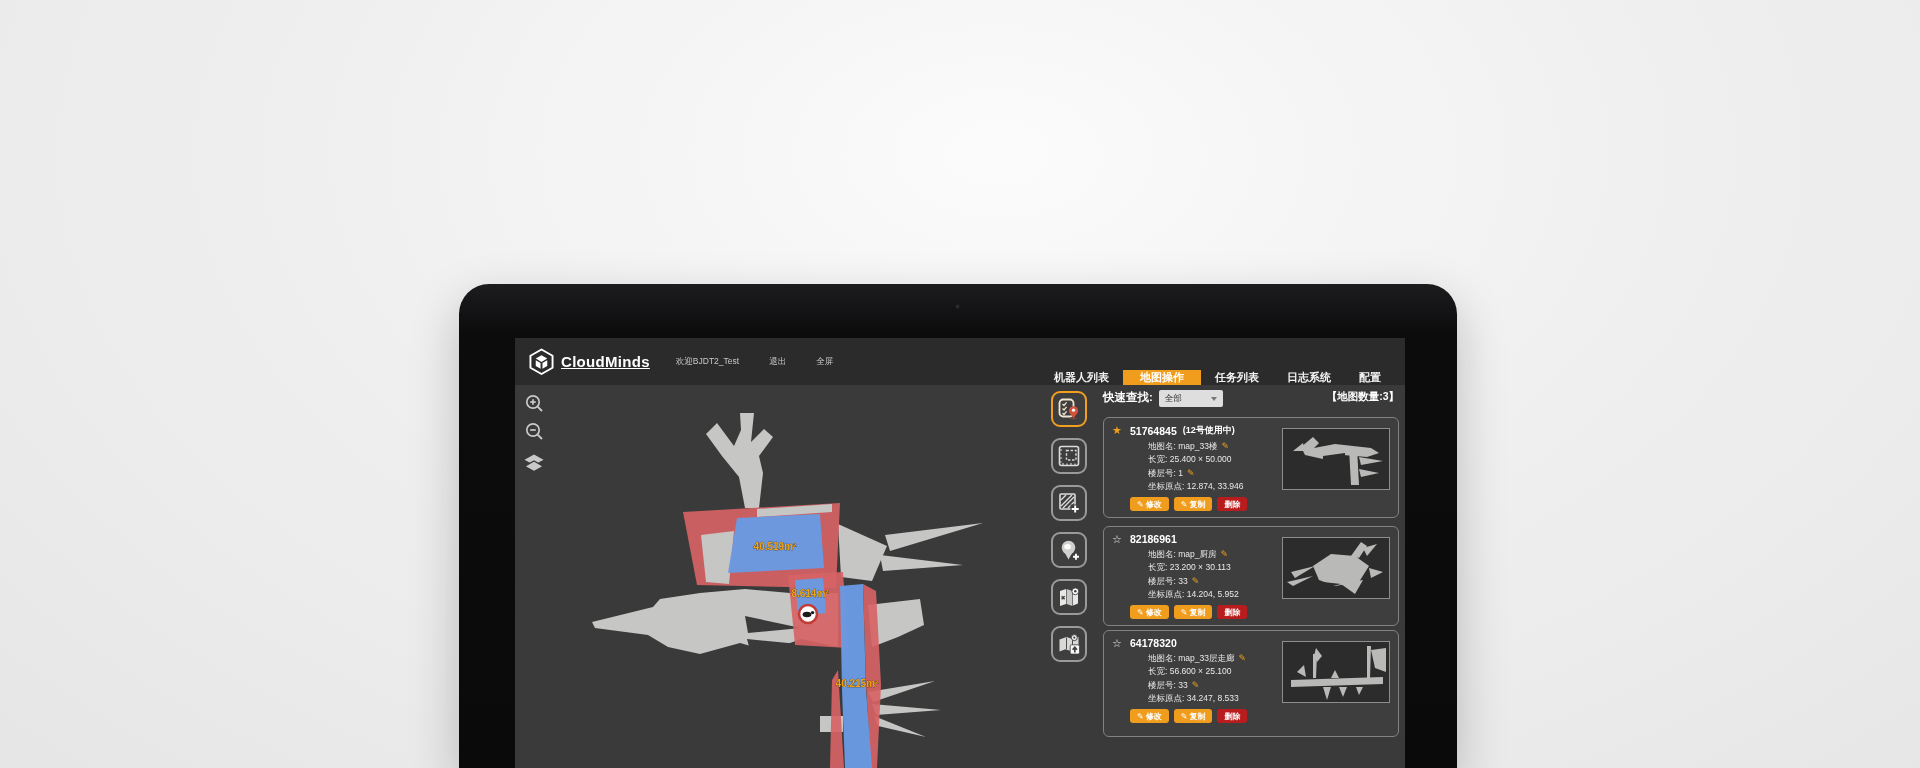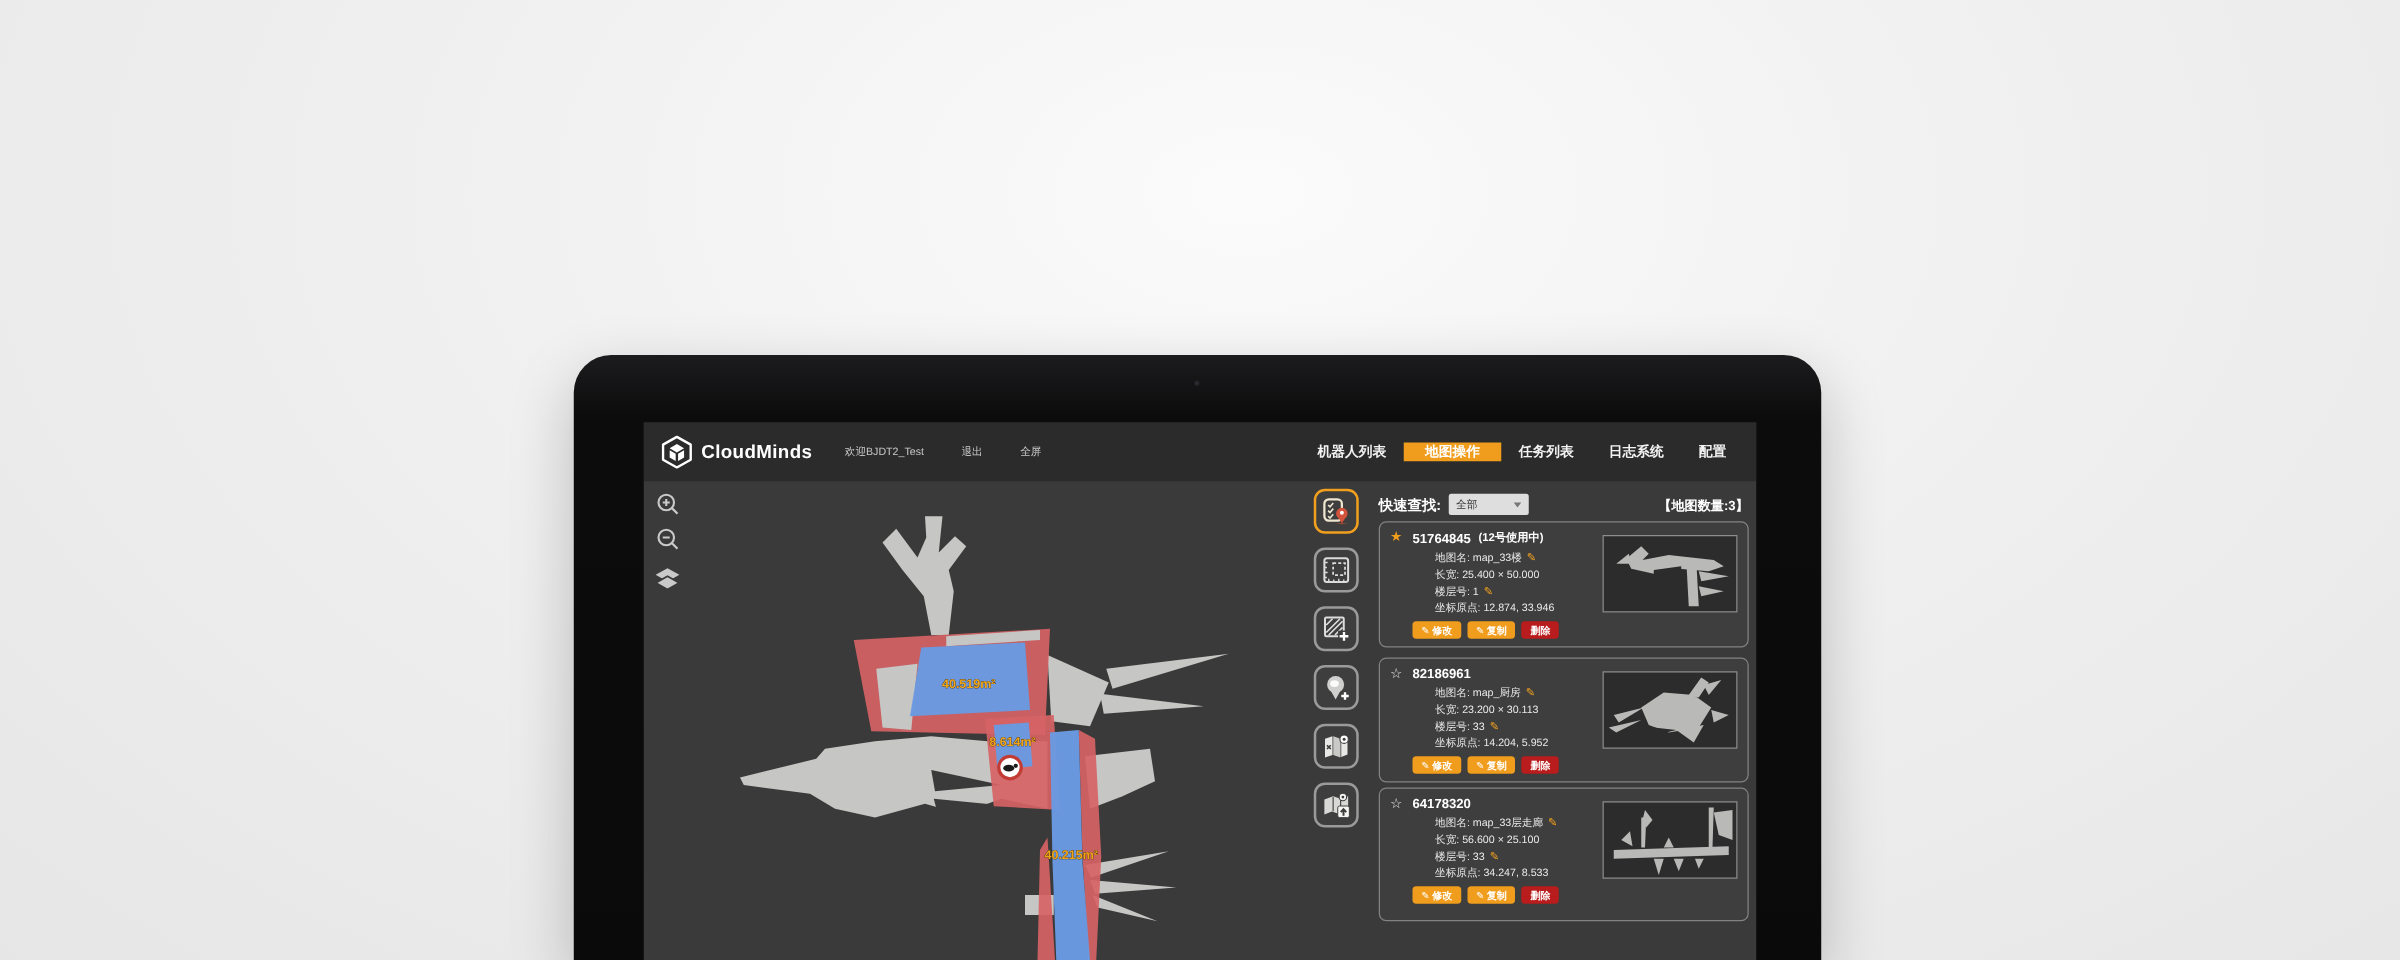--- a/index.html
+++ b/index.html
@@ -15,24 +15,24 @@
             box-shadow:0 18px 50px rgba(0,0,0,.22); }
   .webcam { position:absolute; left:496px; top:20px; width:5px; height:5px; border-radius:50%;
             background:#2d2f33; box-shadow:inset 0 0 2px #000; }
   .screen { position:absolute; left:56px; top:54px; width:890px; height:430px;
             background:#3a3a3a; overflow:hidden; }
 
   
   .hdr { position:absolute; left:0; top:0; width:890px; height:47px; background:#2b2b2b;
          display:flex; align-items:stretch; }
   .brand { display:flex; align-items:center; gap:7px; margin-left:14px; }
-  .brand-name { color:#fff; font-size:15px; font-weight:bold; letter-spacing:.3px; }
+  .brand-name { color:#fff; font-size:15px; font-weight:bold; letter-spacing:.3px;text-decoration:underline; }
   .hdr-meta { display:flex; align-items:center; gap:30px; margin-left:26px; }
   .hdr-meta span { color:#c9c9c9; font-size:8.5px; }
-  .nav { margin-left:auto; margin-right:10px; display:flex; align-items:center; }
+  .nav { margin-left:auto; margin-right:10px; display:flex; align-items:flex-end; }
   .nav-item { display:flex; align-items:center; padding:0 14px; color:#f2f2f2;
               font-size:11px; font-weight:bold; cursor:pointer; }
   .nav-item.active { background:#f09c1c; padding:0 17px; color:#fff; }
 
   
   .map-ctrls { position:absolute; left:9px; top:55px; display:flex; flex-direction:column; gap:8px; }
   .map-ctrls .mc { width:20px; height:20px; display:flex; align-items:center; justify-content:center; }
 
   
   .map-wrap { position:absolute; left:20px; top:47px; width:520px; height:383px; }
@@ -40,21 +40,21 @@
                 stroke:#3d2c0e; stroke-width:.5px; paint-order:stroke; }
 
   
   .tools { position:absolute; left:536px; top:53px; display:flex; flex-direction:column; gap:11px; }
   .tool-btn { width:36px; height:36px; border:2px solid #9a9a9a; border-radius:9px;
               background:#3e3e3e; display:flex; align-items:center; justify-content:center; cursor:pointer; }
   .tool-btn.active { border-color:#f0a01e; }
 
   
   .panel { position:absolute; left:588px; top:50px; width:296px; height:380px; }
-  .search-row { display:flex; align-items:flex-end; height:22px; margin-top:2px; }
+  .search-row { display:flex; align-items:flex-start; height:22px; margin-top:2px; }
   .search-label { color:#fff; font-size:11.5px; font-weight:bold; }
   .dd { position:relative; margin-left:6px; width:64px; height:17px; background:#dedede;
         border-radius:2px; display:flex; align-items:center; padding-left:6px; cursor:pointer; }
   .dd-val { font-size:8.5px; color:#333; }
   .dd-arrow { position:absolute; right:6px; top:7px; width:0; height:0;
               border-left:3.5px solid transparent; border-right:3.5px solid transparent;
               border-top:4px solid #777; }
   .count { margin-left:auto; color:#fff; font-size:10.5px; font-weight:bold; }
 
   .card { position:absolute; left:0; width:296px; border:1px solid #828282; border-radius:6px;

